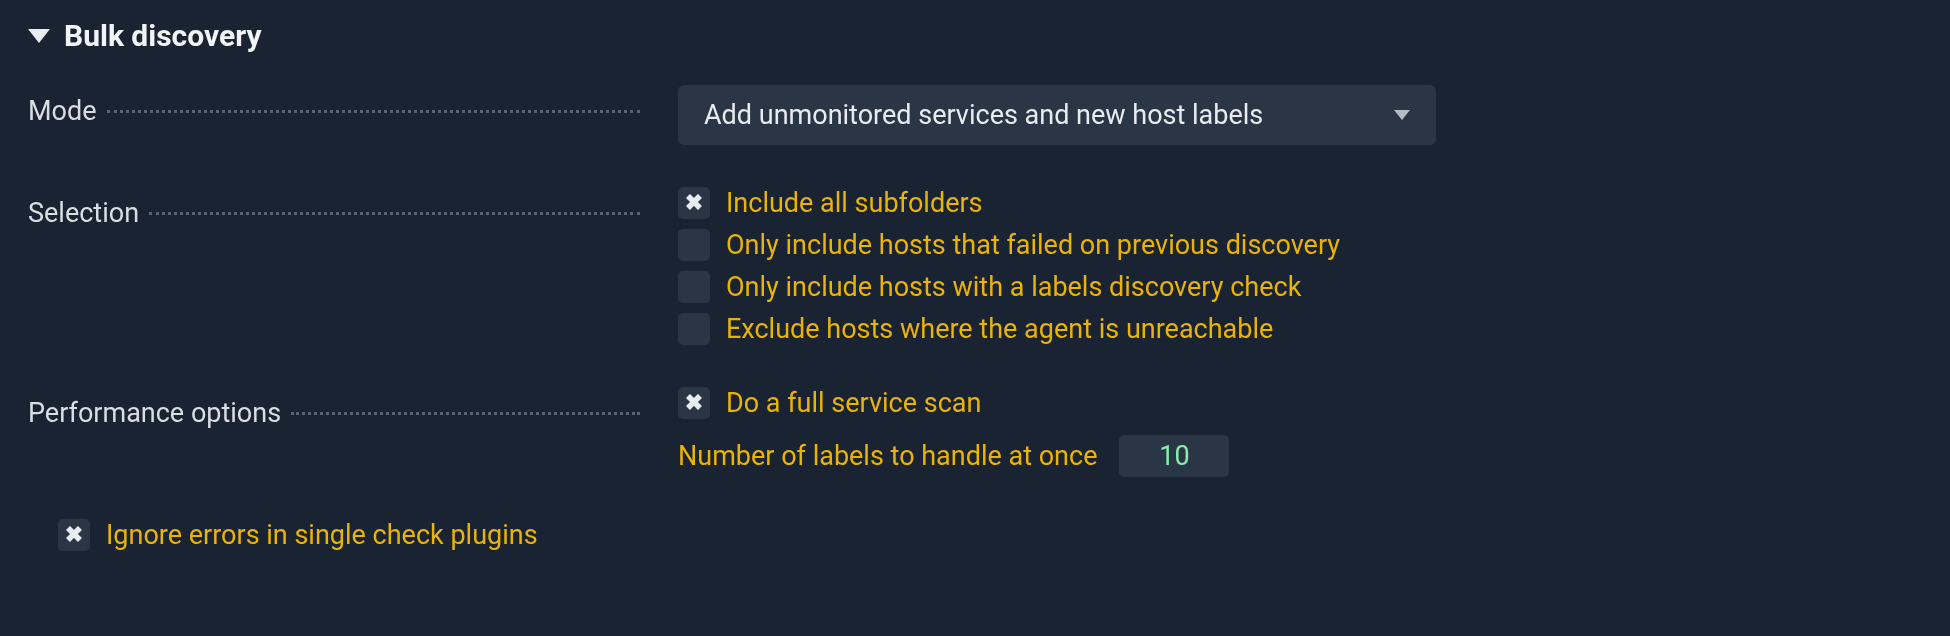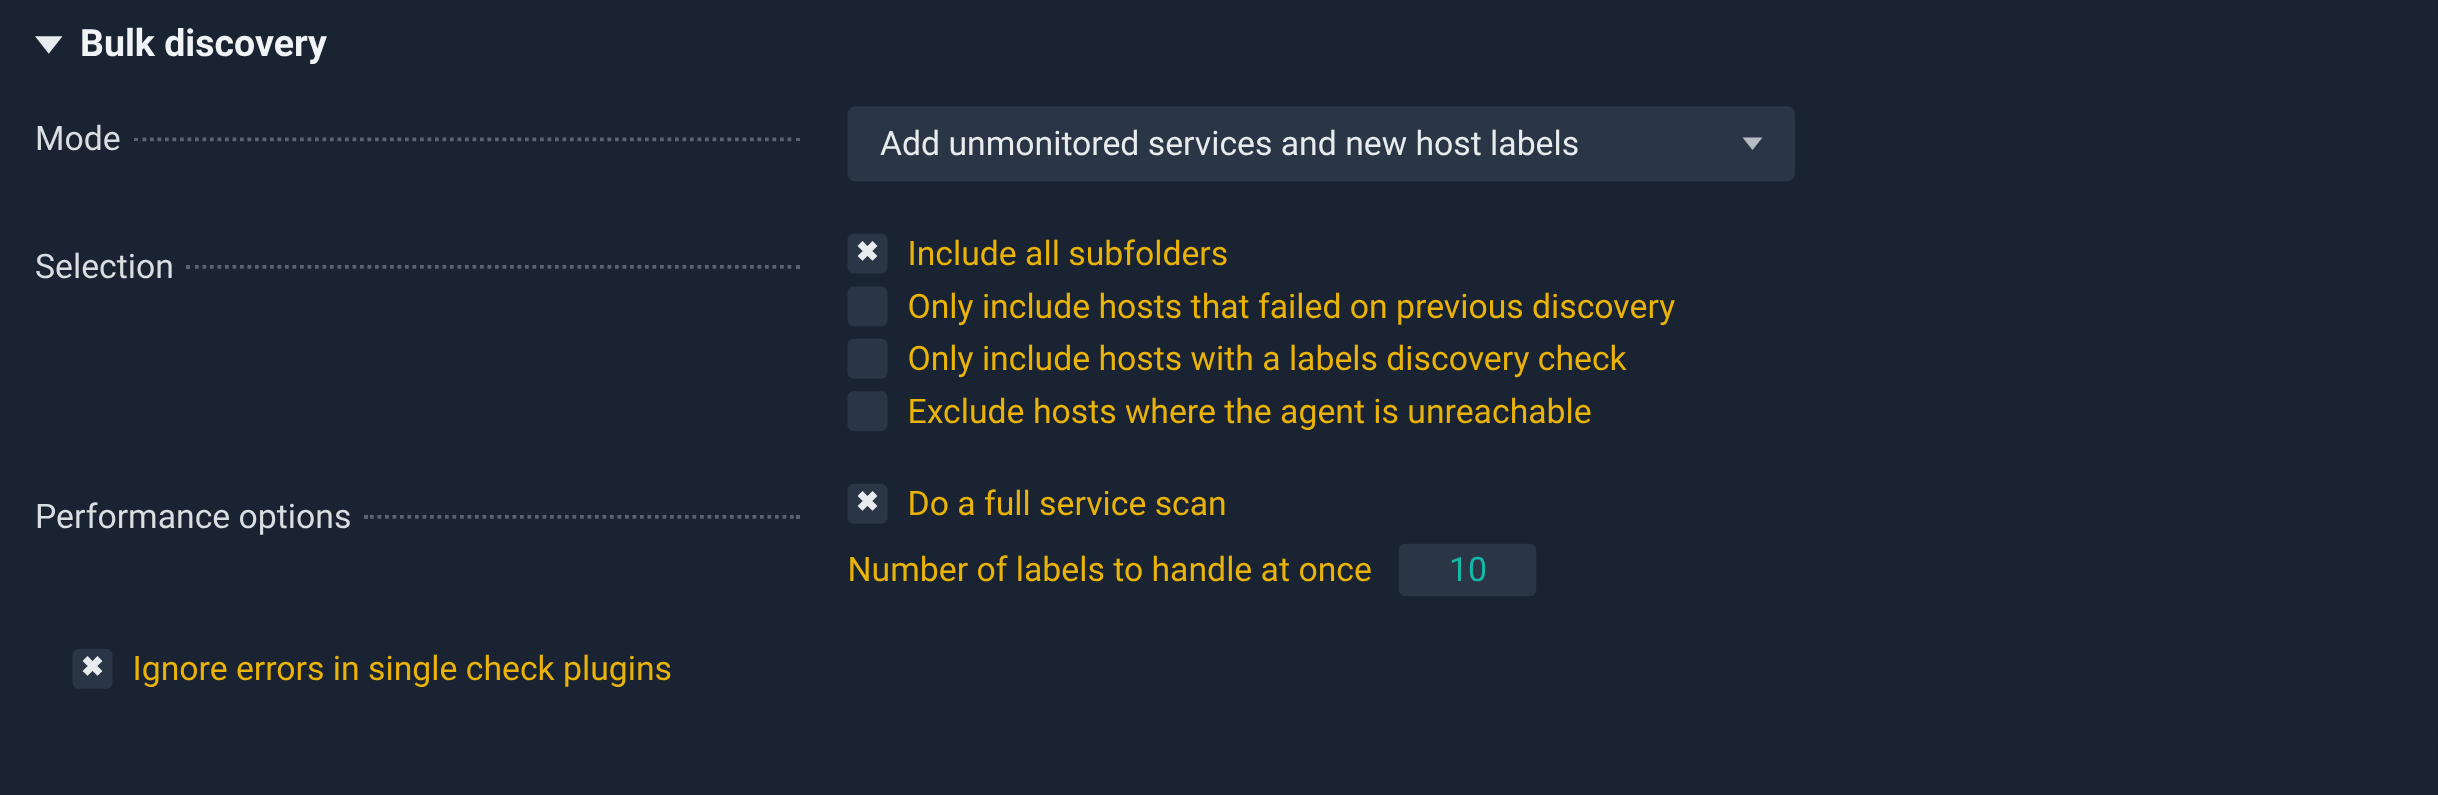--- a/index.html
+++ b/index.html
@@ -123,21 +123,21 @@
     align-items: center;
     gap: 22px;
     margin-top: 6px;
   }
   .num-input {
     background: #2a3645;
     border: none;
     border-radius: 5px;
     width: 110px;
     height: 42px;
-    color: #14b8a6;
+    color: #86efac;
     font-size: 27px;
     text-align: center;
     font-family: inherit;
   }
   .section-gap { height: 28px; }
 </style>
 </head>
 <body>
 
 <div class="panel">

